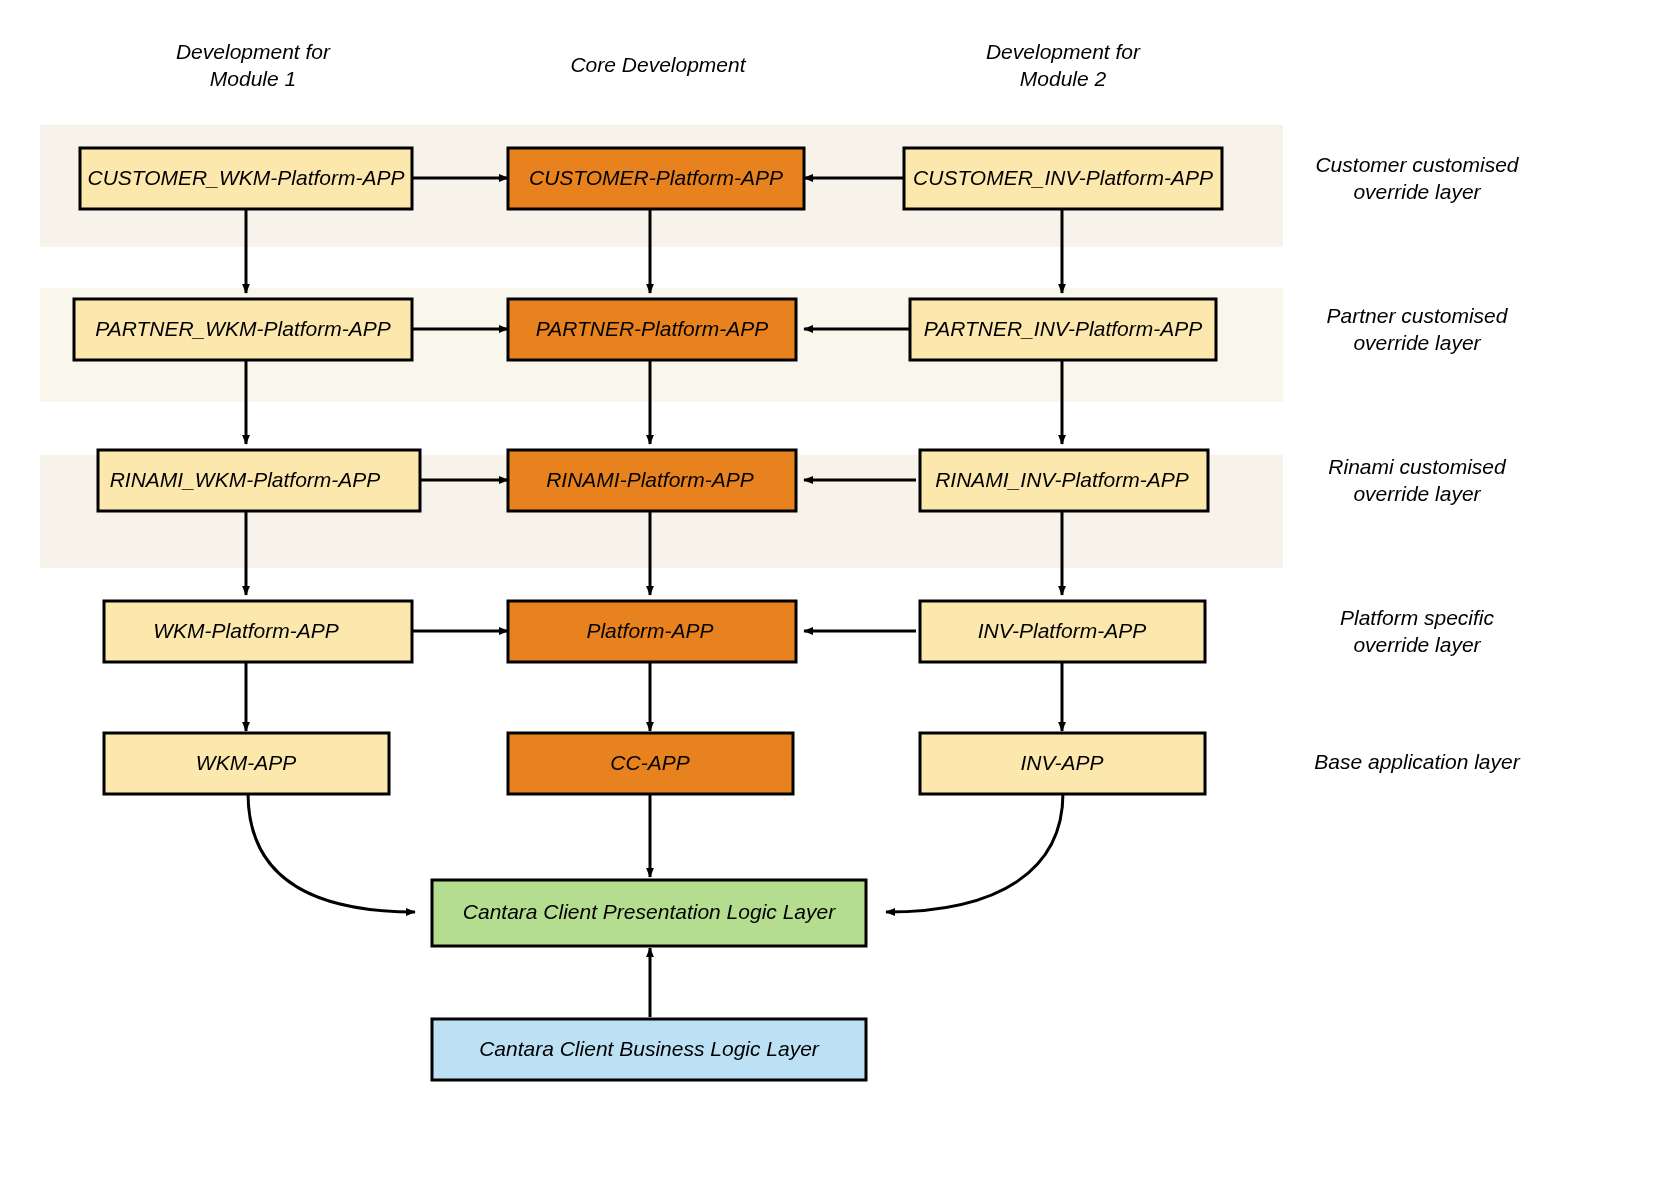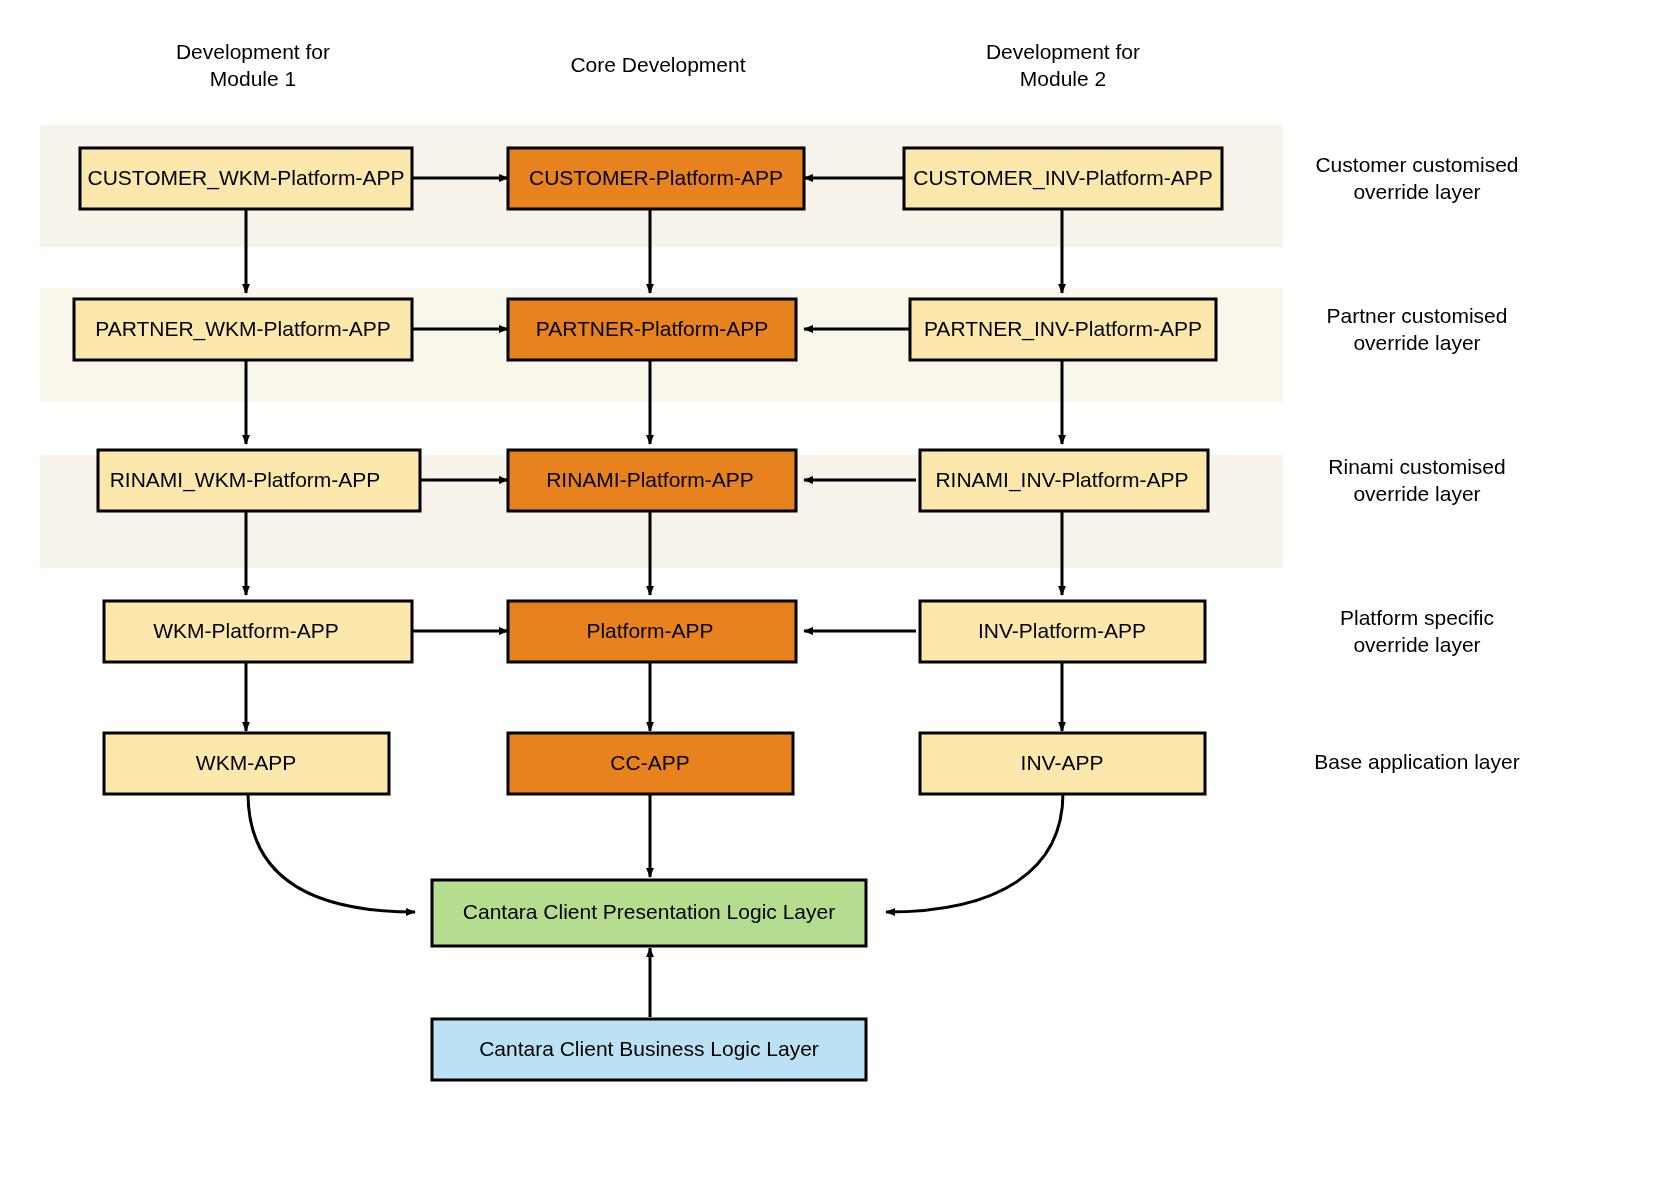--- a/index.html
+++ b/index.html
@@ -12,20 +12,21 @@
     width: 1666px;
     height: 1180px;
     font-family: "Liberation Sans", sans-serif;
     overflow: hidden;
   }
   #diagram-root {
     position: relative;
     width: 1334px;
     height: 1180px;
     background: #ffffff;
+    font-style: italic;
   }
   svg#diagram-svg {
     position: absolute;
     top: 0;
     left: 0;
     width: 1666px;
     height: 1180px;
     display: block;
   }
   .band-rect { stroke: none; }

